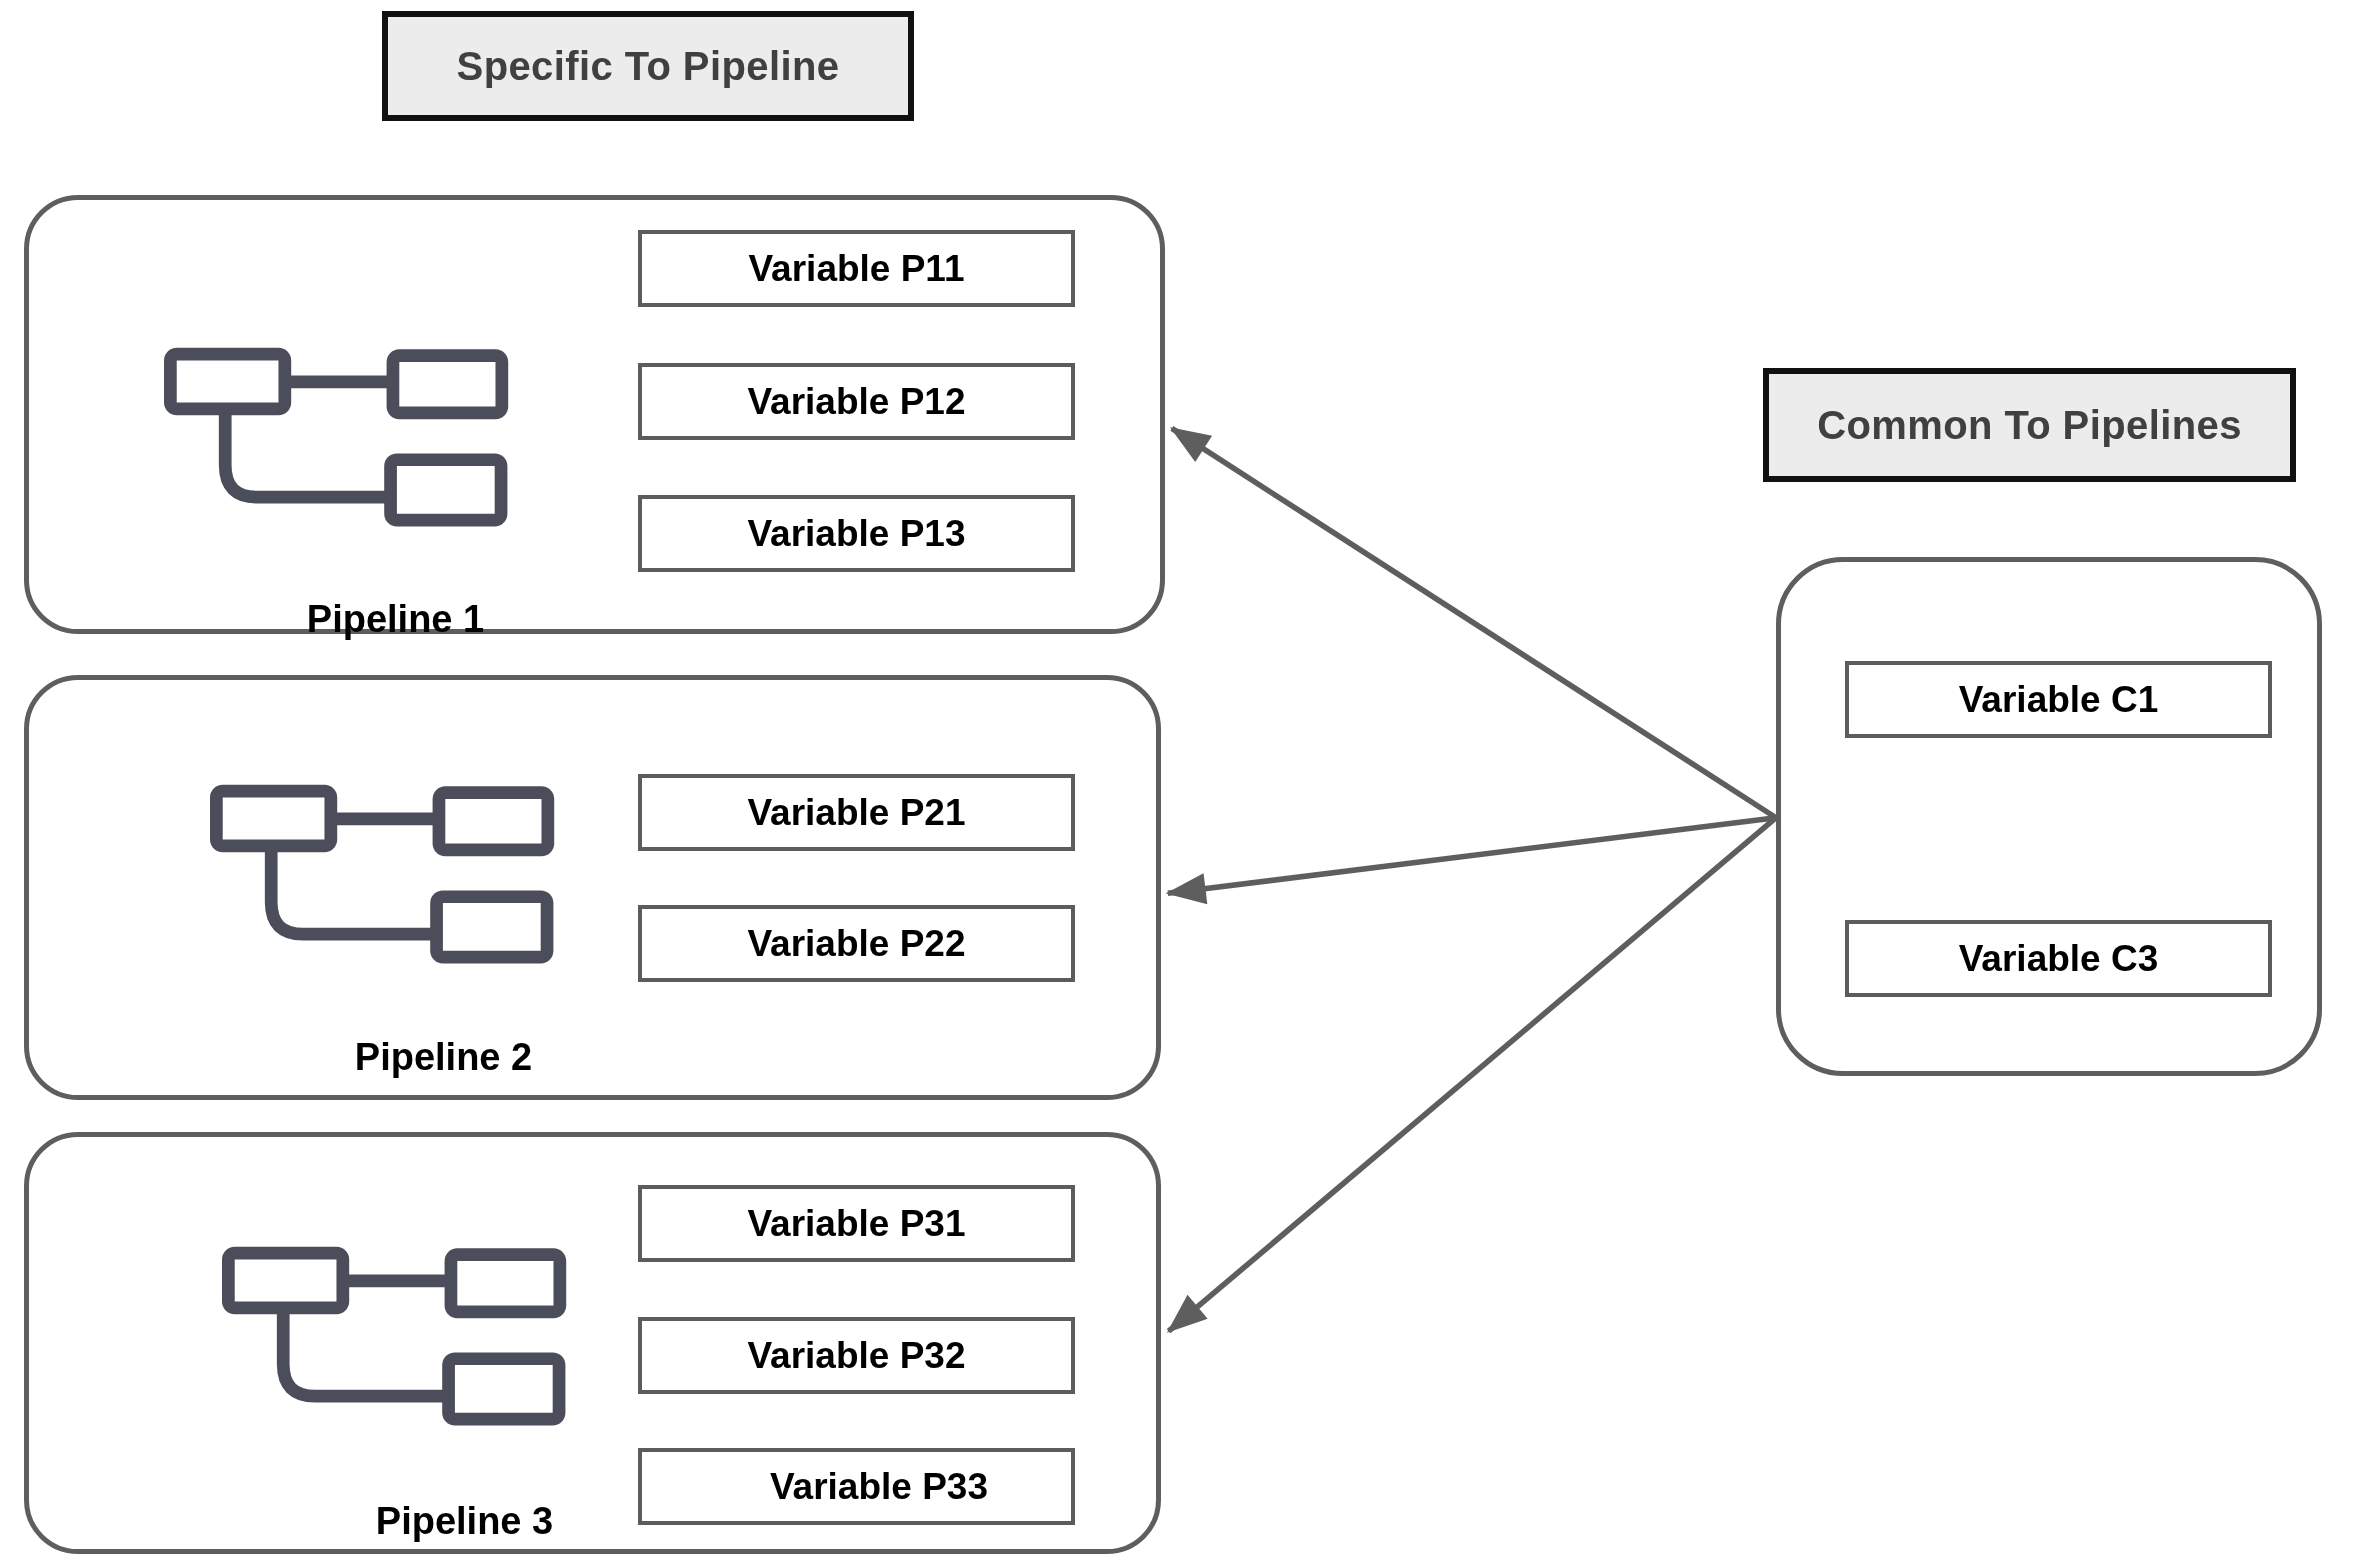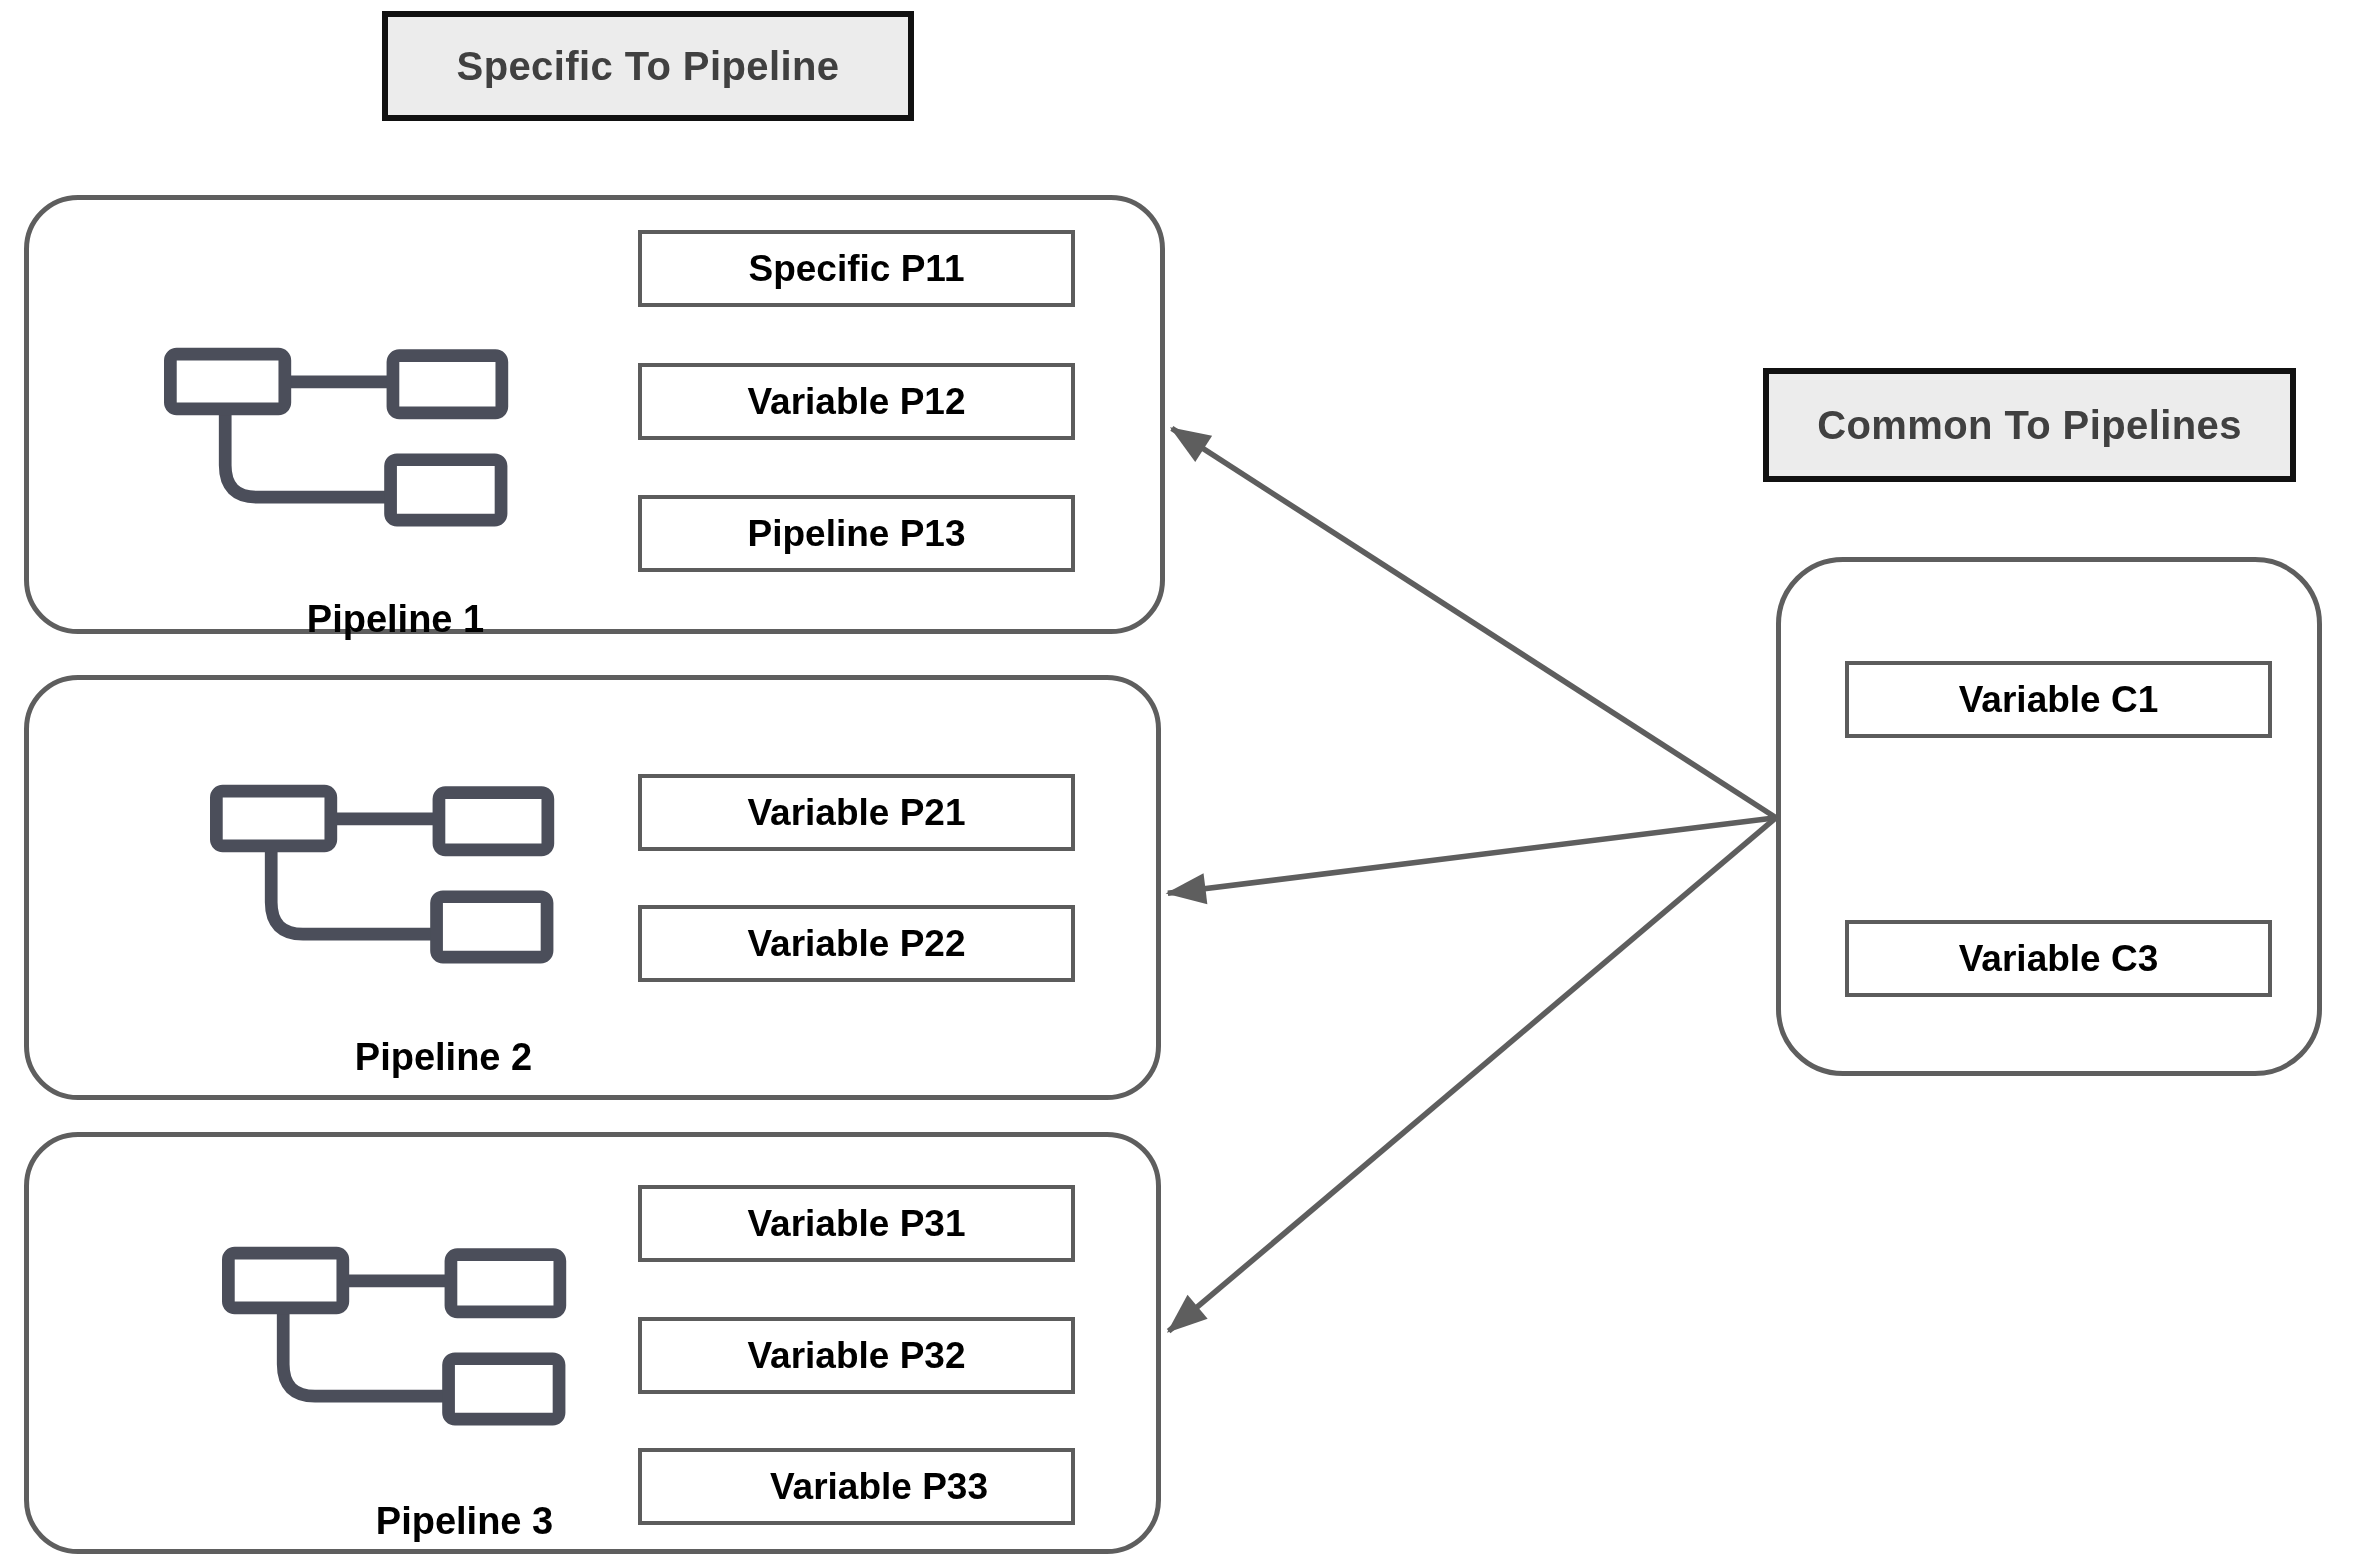--- a/index.html
+++ b/index.html
@@ -89,23 +89,23 @@
 <div class="canvas">
 
   <div class="hdr" id="hdr-specific">Specific To Pipeline</div>
   <div class="hdr" id="hdr-common">Common To Pipelines</div>
 
   <section class="card" id="card-p1">
     <svg class="pipeicon" style="left:135px;top:146px;" viewBox="0 0 434 230" width="345" height="183">
         <use href="#pipe-icon-symbol"></use>
       </svg>
     <div class="plabel" style="left:239px;top:366px;">Pipeline 1</div>
-    <div class="vbox" style="left:609px;top:30px;">Specific P11</div>
+    <div class="vbox" style="left:609px;top:30px;">Variable P11</div>
     <div class="vbox" style="left:609px;top:163px;">Variable P12</div>
-    <div class="vbox" style="left:609px;top:295px;">Pipeline P13</div>
+    <div class="vbox" style="left:609px;top:295px;">Variable P13</div>
   </section>
 
   <section class="card" id="card-p2">
     <svg class="pipeicon" style="left:181px;top:103px;" viewBox="0 0 434 230" width="345" height="183">
         <use href="#pipe-icon-symbol"></use>
       </svg>
     <div class="plabel" style="left:287px;top:324px;">Pipeline 2</div>
     <div class="vbox" style="left:609px;top:94px;text-align:center;">Variable P21</div>
     <div class="vbox" style="left:609px;top:225px;">Variable P22</div>
   </section>

